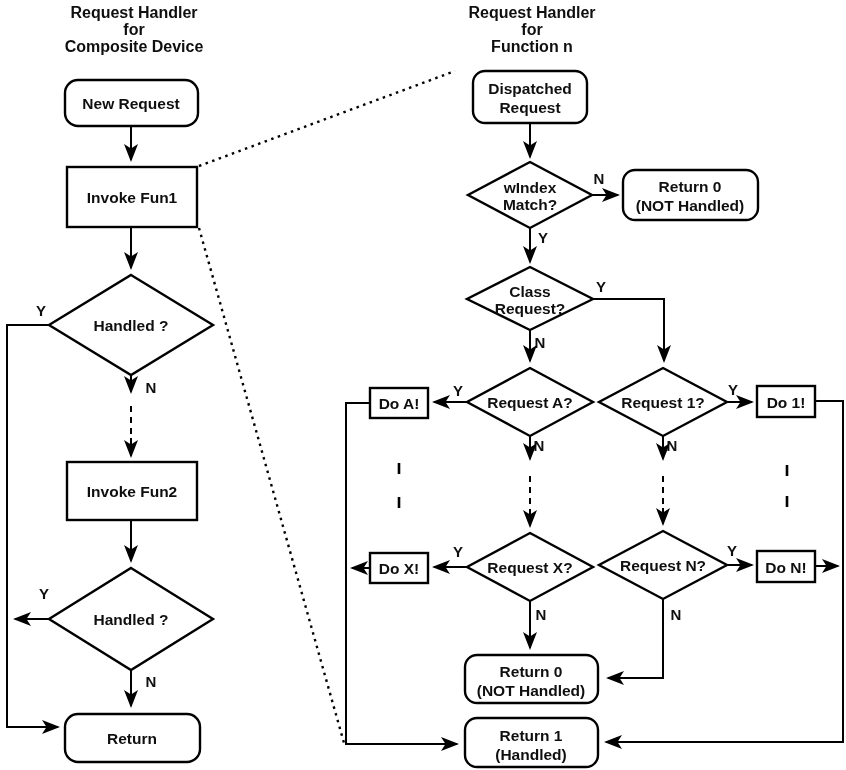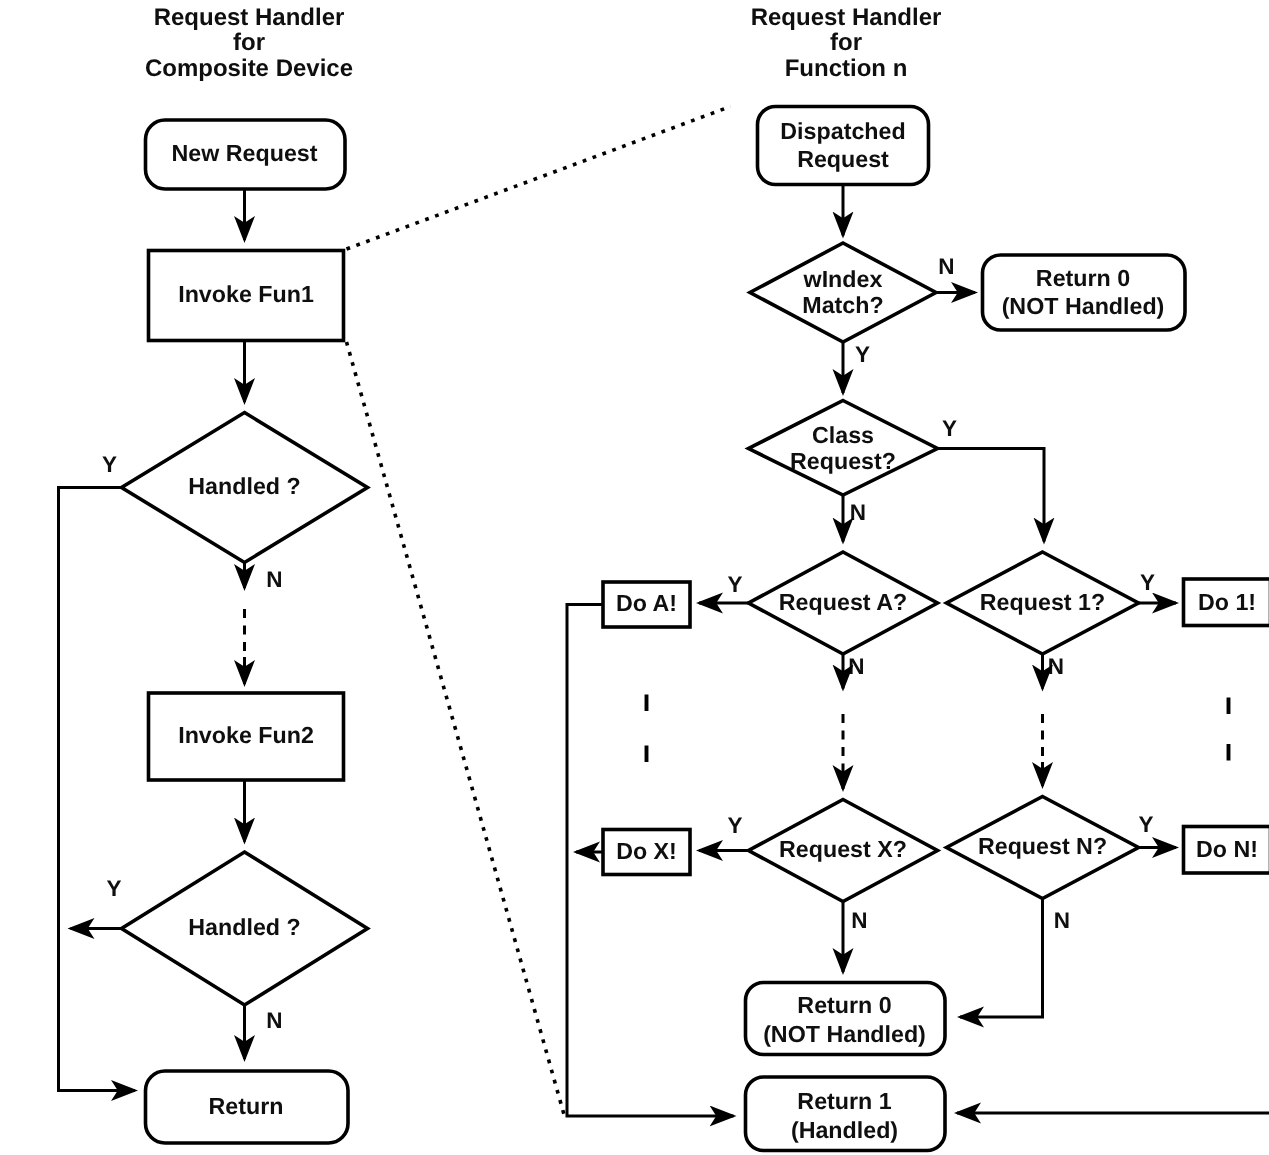--- a/index.html
+++ b/index.html
@@ -1,21 +1,20 @@
 <!DOCTYPE html>
 <html><head>
 <meta charset="utf-8">
 <style>
   html,body{margin:0;padding:0;background:#ffffff;}
   .canvas{
     position:relative;
     width:758px;height:770px;
     background:#ffffff;
     font-family:"Liberation Sans", sans-serif;
-    padding-left:32px;
   }
   svg text{
     font-family:"Liberation Sans", sans-serif;
     font-size:15.5px;
     font-weight:600;
     fill:#0f0f0f;
   }
   svg text.title{ font-size:16px; }
   svg text.yn{ font-size:15px; }
   .shape{ fill:#ffffff; stroke:#000000; stroke-width:2.4; }

